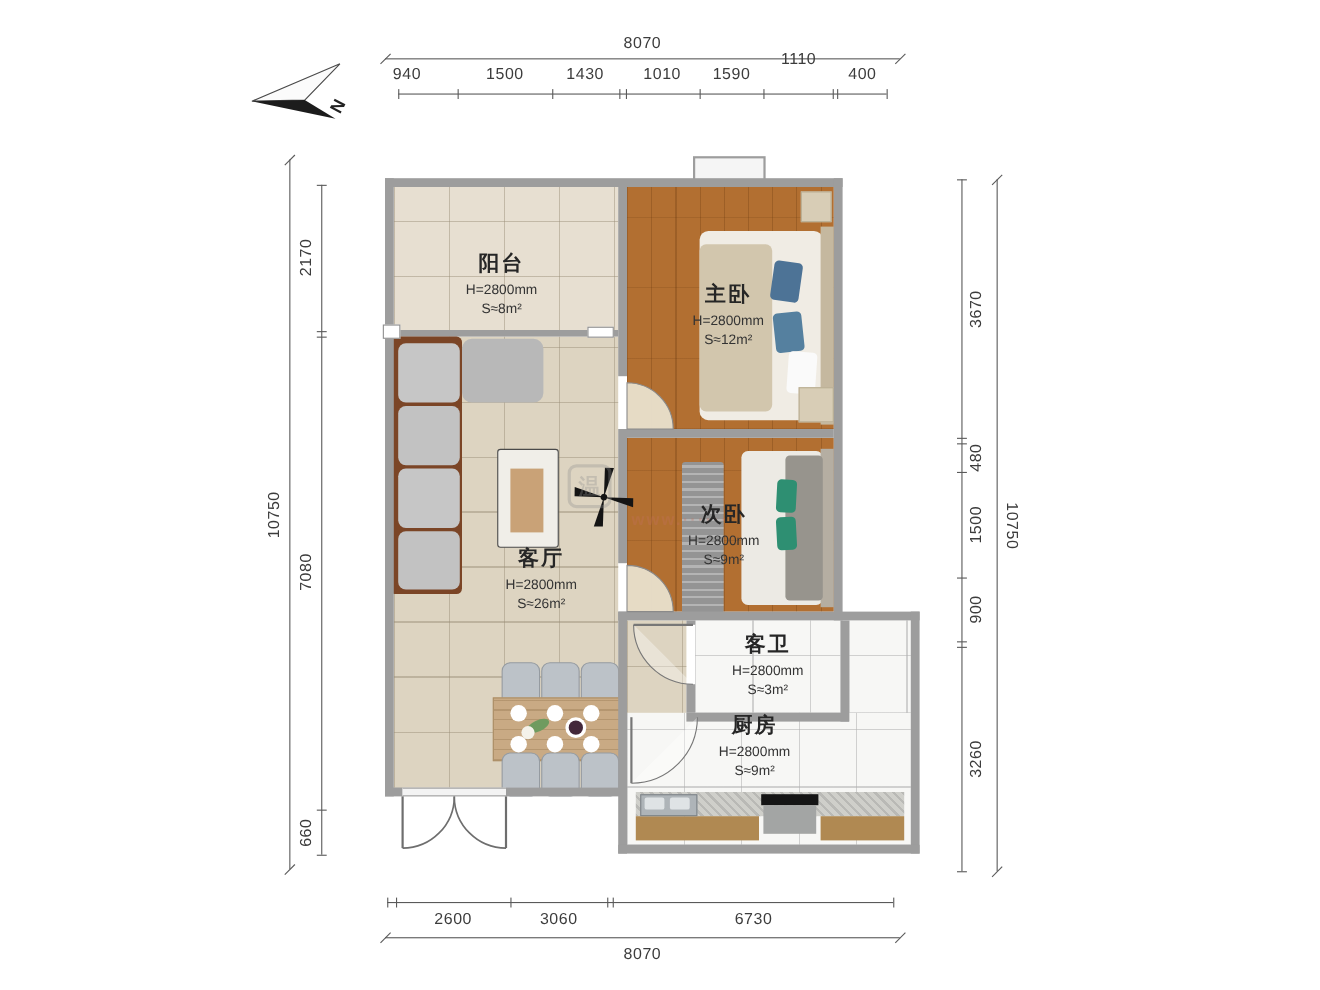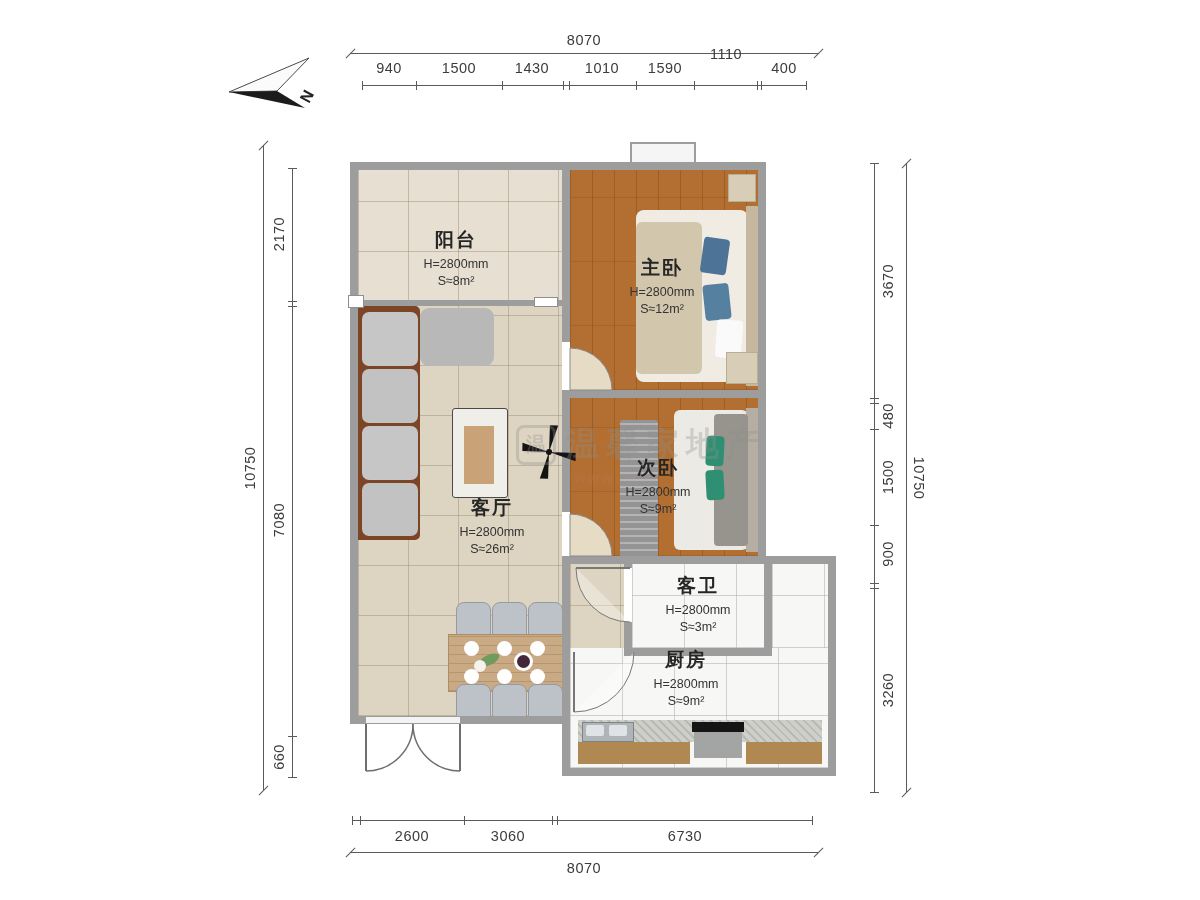--- a/index.html
+++ b/index.html
@@ -161,21 +161,20 @@
 
   <svg id="north" width="100" height="75" viewBox="0 0 100 75">
     <polygon points="4,50 84,16 52,49" fill="#fbfbfb" stroke="#4a4a4a" stroke-width="1"></polygon>
     <polygon points="4,50 52,49 80,66" fill="#1c1c1c"></polygon>
     <text x="84" y="62" transform="rotate(-62 84 62)" font-size="16" font-weight="bold" fill="#222">N</text>
   </svg>
 
   <div id="watermark">
     <div class="row">
       <div id="wm-logo">温</div>
-      <div id="wm-text">温馨家地产</div>
     </div>
     <div id="wm-url">www.······</div>
   </div>
 
   <div class="rlabel" style="left:456px;top:258px">
     <div class="rname">阳台</div>
     <div class="rmeta">H=2800mm</div>
     <div class="rmeta">S≈8m²</div>
   </div>
   <div class="rlabel" style="left:662px;top:286px">
@@ -212,21 +211,21 @@
   <div class="tk" style="left:362px;top:81px;width:1px;height:9px"></div>
   <div class="tk" style="left:416px;top:81px;width:1px;height:9px"></div>
   <div class="tk" style="left:502px;top:81px;width:1px;height:9px"></div>
   <div class="tk" style="left:563px;top:81px;width:1px;height:9px"></div>
   <div class="tk" style="left:569px;top:81px;width:1px;height:9px"></div>
   <div class="tk" style="left:636px;top:81px;width:1px;height:9px"></div>
   <div class="tk" style="left:694px;top:81px;width:1px;height:9px"></div>
   <div class="tk" style="left:757px;top:81px;width:1px;height:9px"></div>
   <div class="tk" style="left:761px;top:81px;width:1px;height:9px"></div>
   <div class="tk" style="left:806px;top:81px;width:1px;height:9px"></div>
-  <span class="dlab" style="left:389px;top:68px">940</span>
+  <span class="dlab" style="left:370px;top:68px">940</span>
   <span class="dlab" style="left:459px;top:68px">1500</span>
   <span class="dlab" style="left:532px;top:68px">1430</span>
   <span class="dlab" style="left:602px;top:68px">1010</span>
   <span class="dlab" style="left:665px;top:68px">1590</span>
   <span class="dlab" style="left:726px;top:54px">1110</span>
   <span class="dlab" style="left:784px;top:68px">400</span>
 
   <div class="dline" style="left:352px;top:820px;width:460px;height:1px"></div>
   <div class="tk" style="left:352px;top:816px;width:1px;height:9px"></div>
   <div class="tk" style="left:360px;top:816px;width:1px;height:9px"></div>

